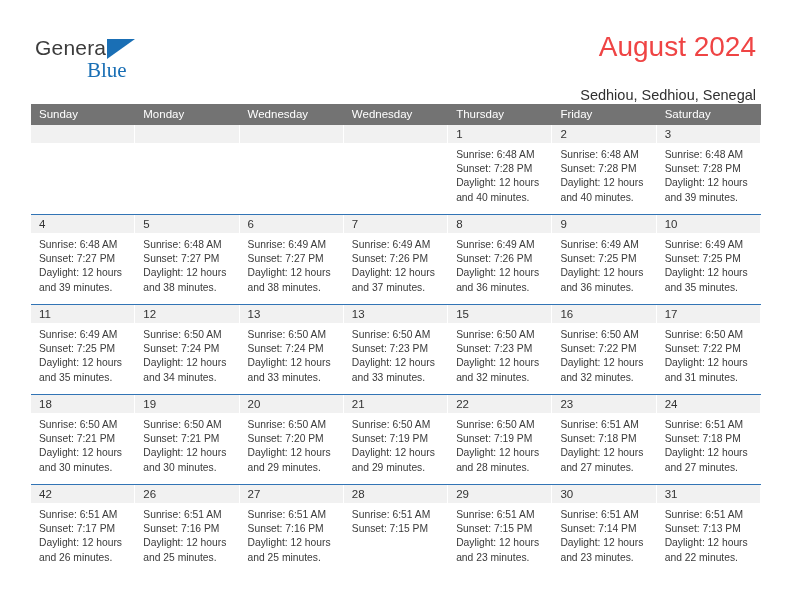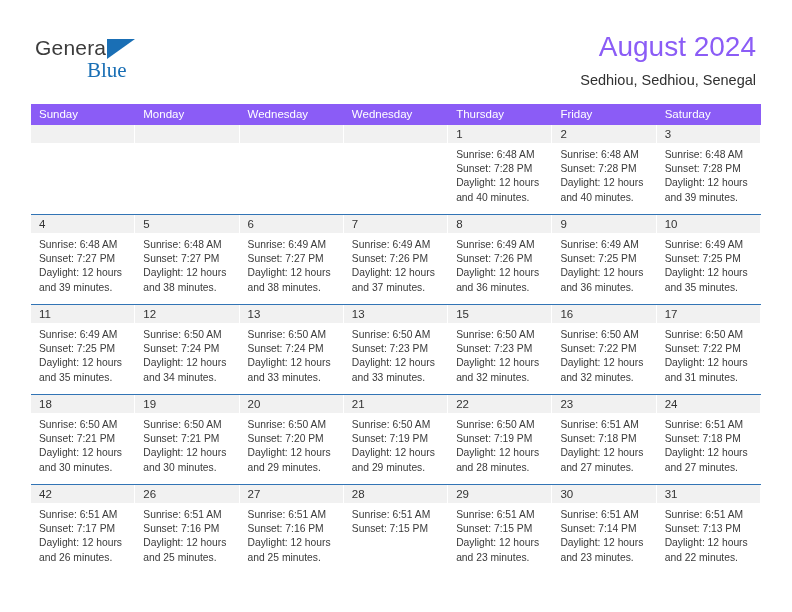--- a/index.html
+++ b/index.html
@@ -64,43 +64,43 @@
   }
 
   .title-block {
     position: absolute;
     right: 36px;
     top: 30px;
     text-align: right;
   }
   .cal-title {
     font-size: 28px;
-    color: #8b5cf6;
+    color: #ef4444;
     line-height: 34px;
     white-space: nowrap;
     font-weight: normal;
   }
   .cal-subtitle {
     font-size: 14.5px;
     color: #303030;
     line-height: 20px;
-    margin-top: 6px;
+    margin-top: 21px;
     white-space: nowrap;
   }
 
   
   .calendar {
     position: absolute;
     left: 31px;
     top: 104px;
     width: 730px;
   }
   .cal-head {
     display: flex;
-    background: #8b5cf6;
+    background: #737373;
     height: 21px;
   }
   .cal-head .hcell {
     flex: 1 1 0;
     color: #ffffff;
     font-size: 11.5px;
     line-height: 21px;
     padding-left: 8px;
     box-sizing: border-box;
     white-space: nowrap;

